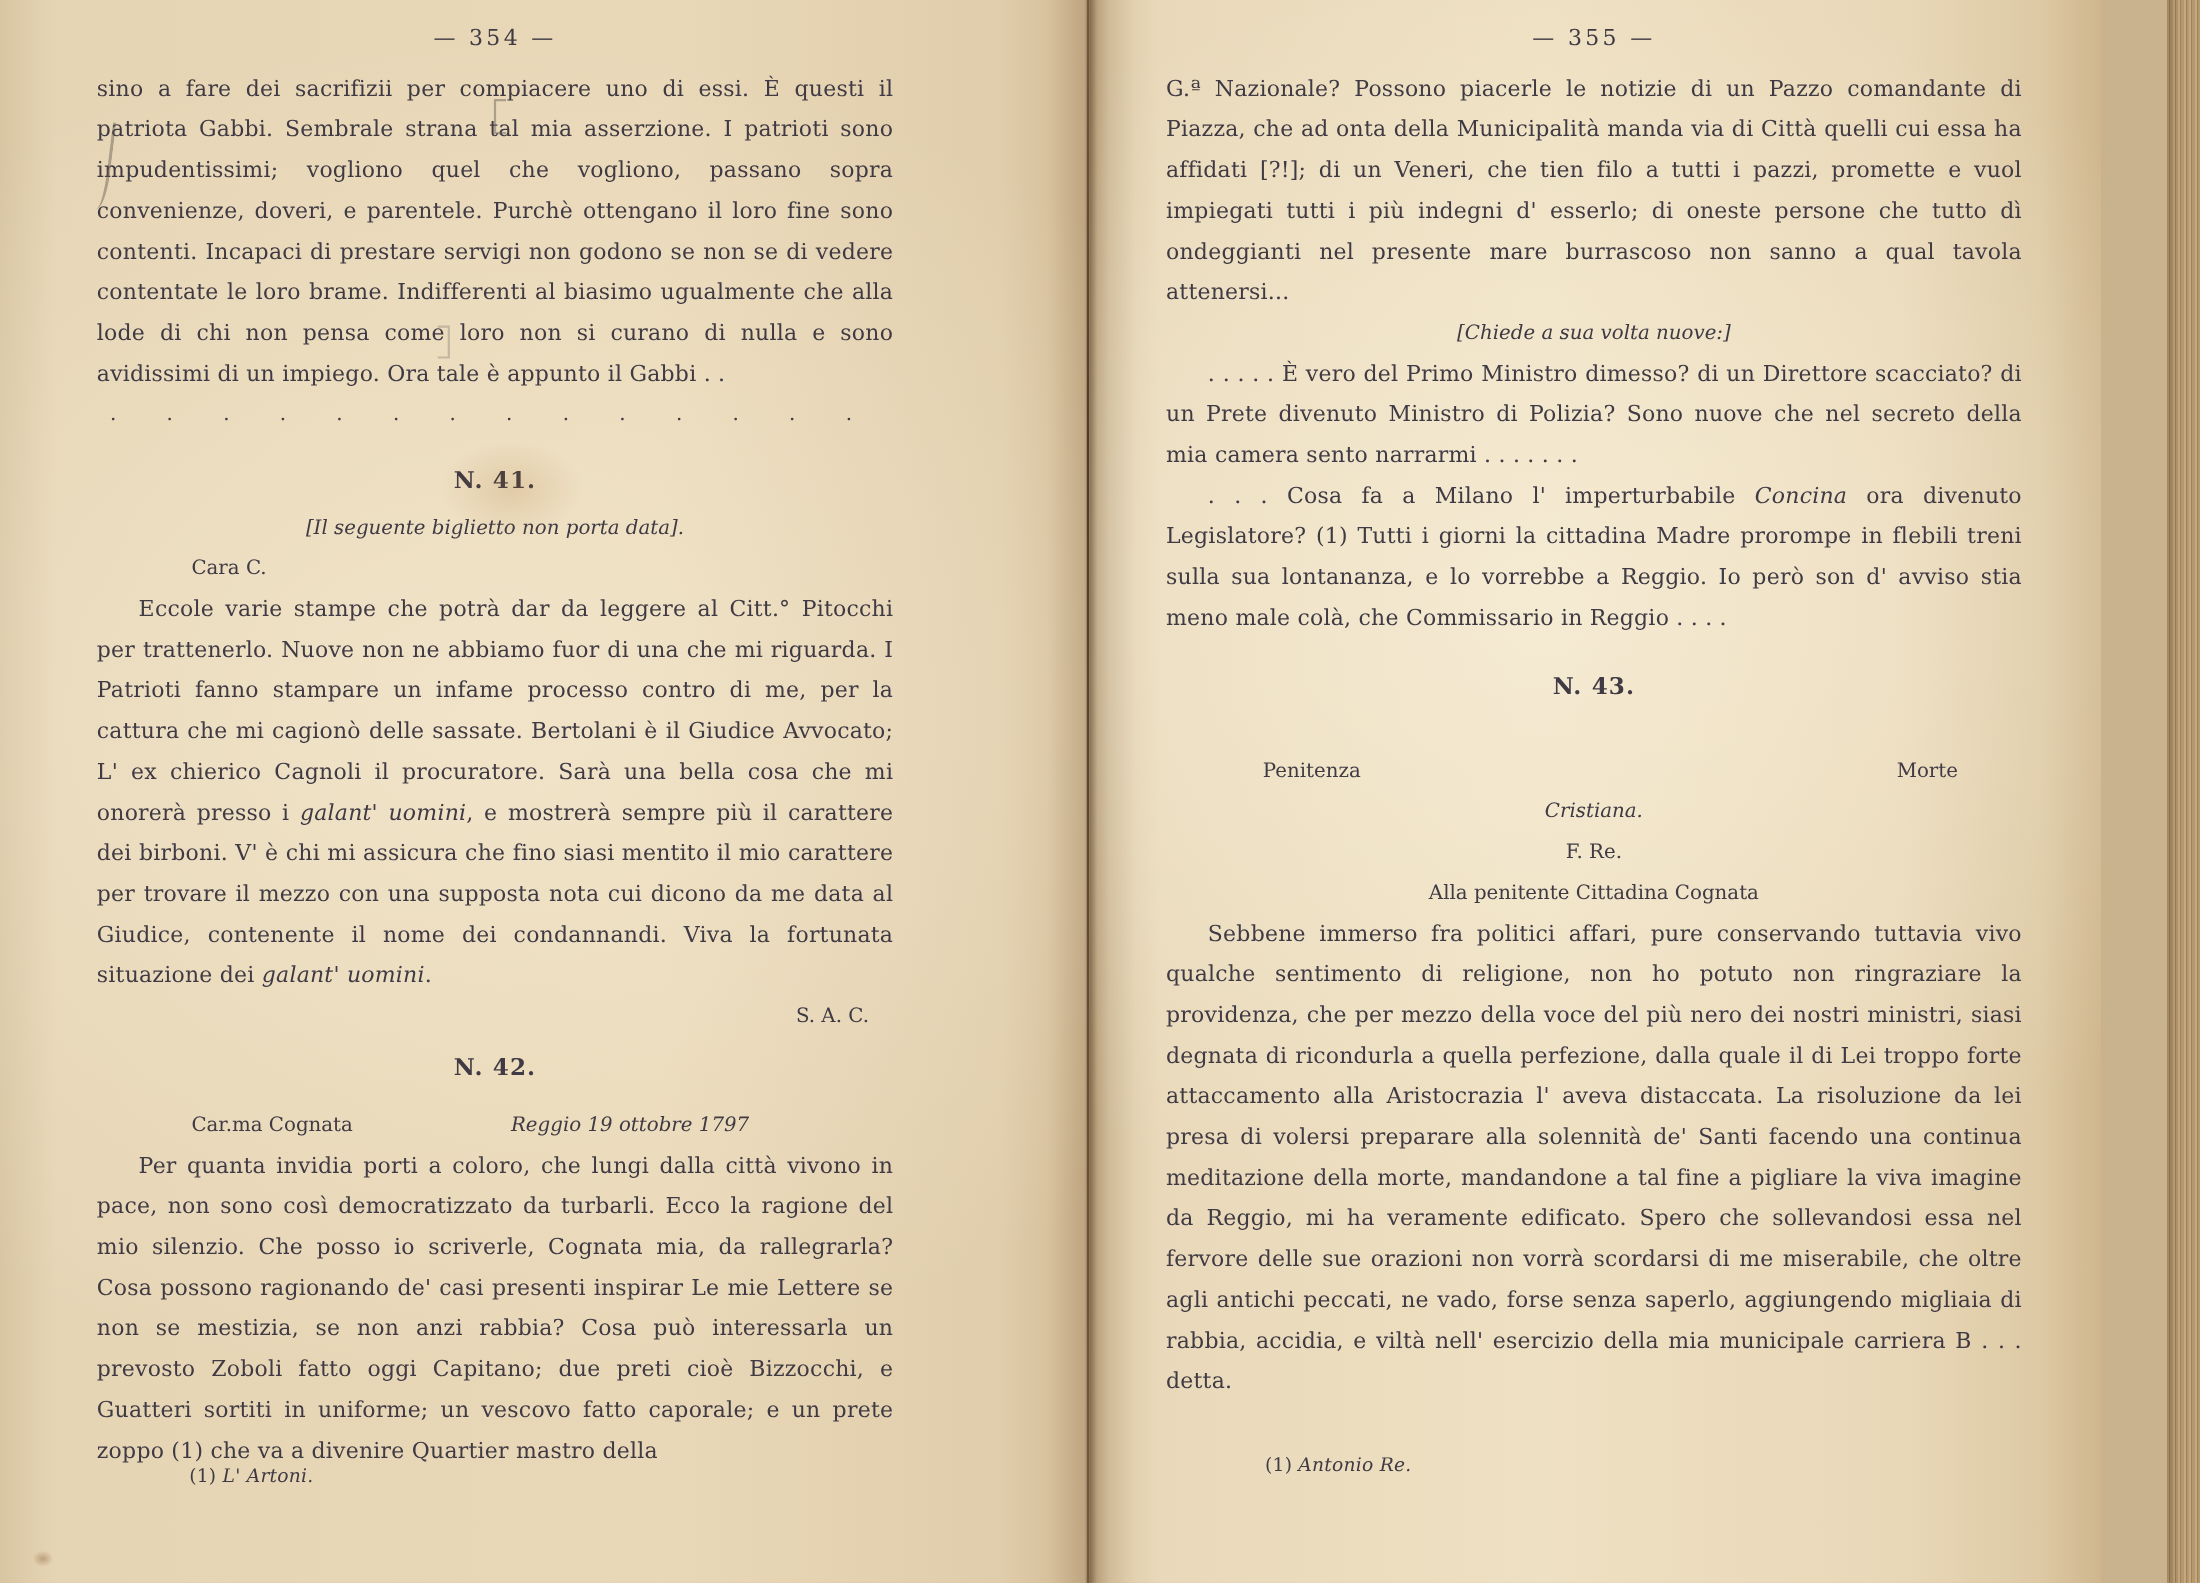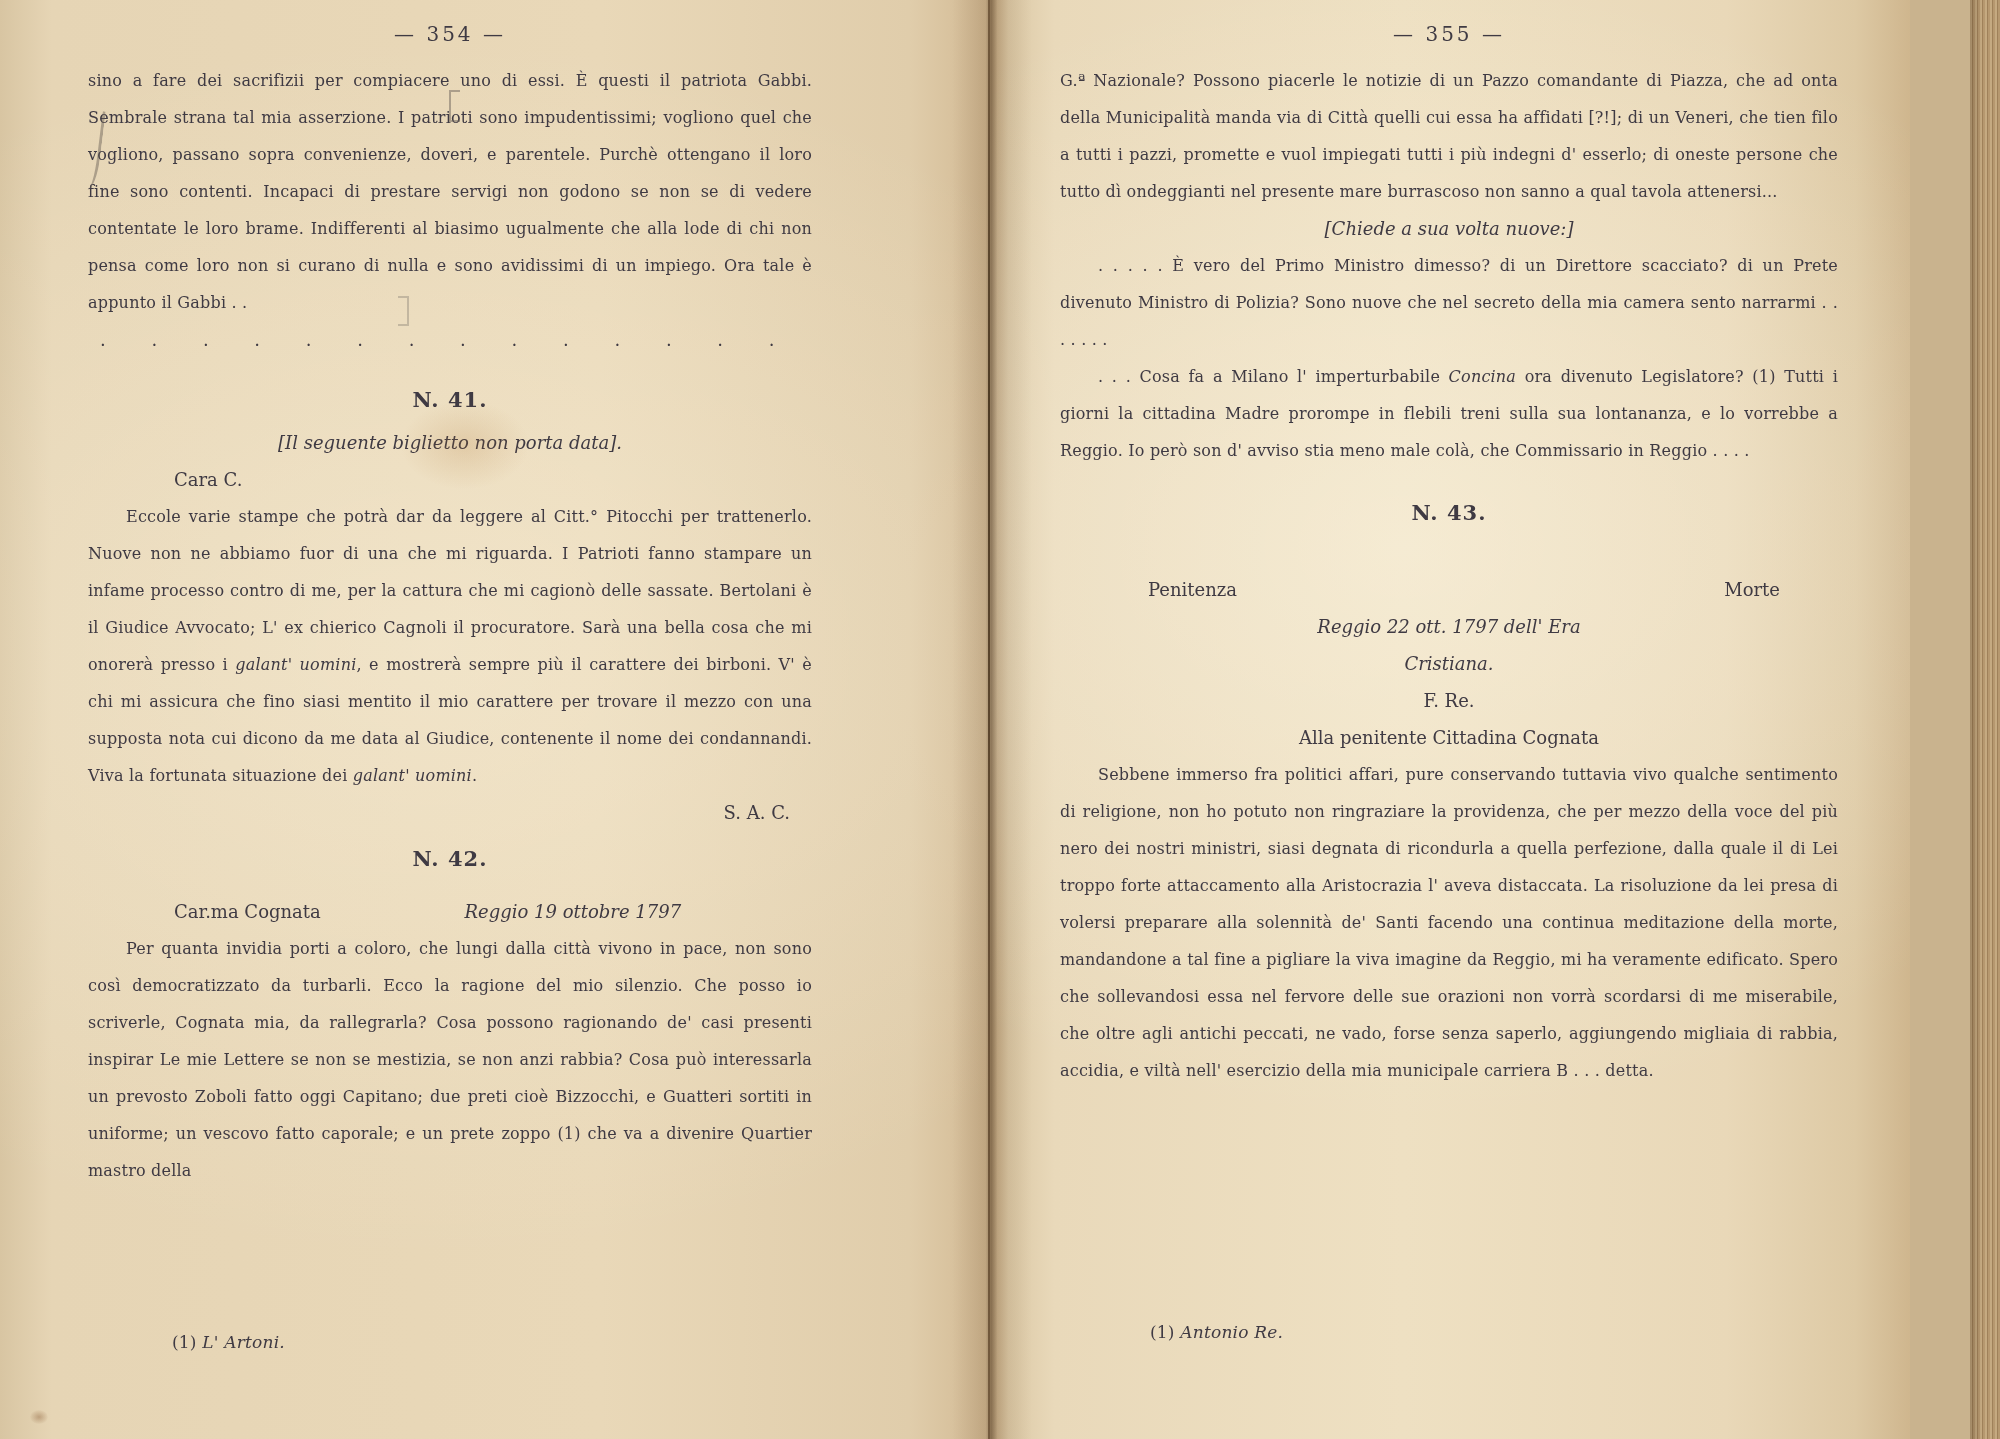--- a/index.html
+++ b/index.html
@@ -46,21 +46,21 @@
   
   .text-block{position:absolute;top:16px;}
   .page-left  .text-block{left:88px;width:724px;}
   .page-right .text-block{left:70px;width:778px;}
 
   .page-header{
     text-align:center;font-size:20px;line-height:36px;letter-spacing:3px;
     margin:0 0 10px 0;
   }
   p.body{
-    font-size:16px;line-height:37px;margin:0;text-align:justify;
+    font-size:20px;line-height:37px;margin:0;text-align:justify;
     letter-spacing:.2px;
   }
   p.indent{text-indent:38px;}
   .dots{
     font-size:18px;line-height:37px;word-spacing:40px;white-space:nowrap;
     overflow:hidden;padding-left:12px;
   }
   .center{text-align:center;}
   .italic,i{font-style:italic;}
   .letter-heading{
@@ -164,21 +164,20 @@
 
       <p class="body indent"><span>. . . Cosa fa a Milano l' imperturbabile </span><i>Concina</i><span> ora divenuto Legislatore? (1) Tutti i giorni la cittadina Madre prorompe in flebili treni sulla sua lontananza, e lo vorrebbe a Reggio. Io però son d' avviso stia meno male colà, che Commissario in Reggio . . . .</span></p>
 
       <h3 class="letter-heading heading-43">N. 43.</h3>
 
       <div class="motto-row">
         <span>Penitenza</span>
         <span>Morte</span>
       </div>
 
-      <p class="note-line center italic">Reggio 22 ott. 1797 dell' Era</p>
       <p class="note-line center italic">Cristiana.</p>
       <p class="note-line center">F. Re.</p>
       <p class="note-line center">Alla penitente Cittadina Cognata</p>
 
       <p class="body indent">Sebbene immerso fra politici affari, pure conservando tuttavia vivo qualche sentimento di religione, non ho potuto non ringraziare la providenza, che per mezzo della voce del più nero dei nostri ministri, siasi degnata di ricondurla a quella perfezione, dalla quale il di Lei troppo forte attaccamento alla Aristocrazia l' aveva distaccata. La risoluzione da lei presa di volersi preparare alla solennità de' Santi facendo una continua meditazione della morte, mandandone a tal fine a pigliare la viva imagine da Reggio, mi ha veramente edificato. Spero che sollevandosi essa nel fervore delle sue orazioni non vorrà scordarsi di me miserabile, che oltre agli antichi peccati, ne vado, forse senza saperlo, aggiungendo migliaia di rabbia, accidia, e viltà nell' esercizio della mia municipale carriera B . . . detta.</p>
     </div>
 
     <div class="footnote"><span>(1)</span>&nbsp;<i>Antonio Re.</i></div>
   </div>
 

